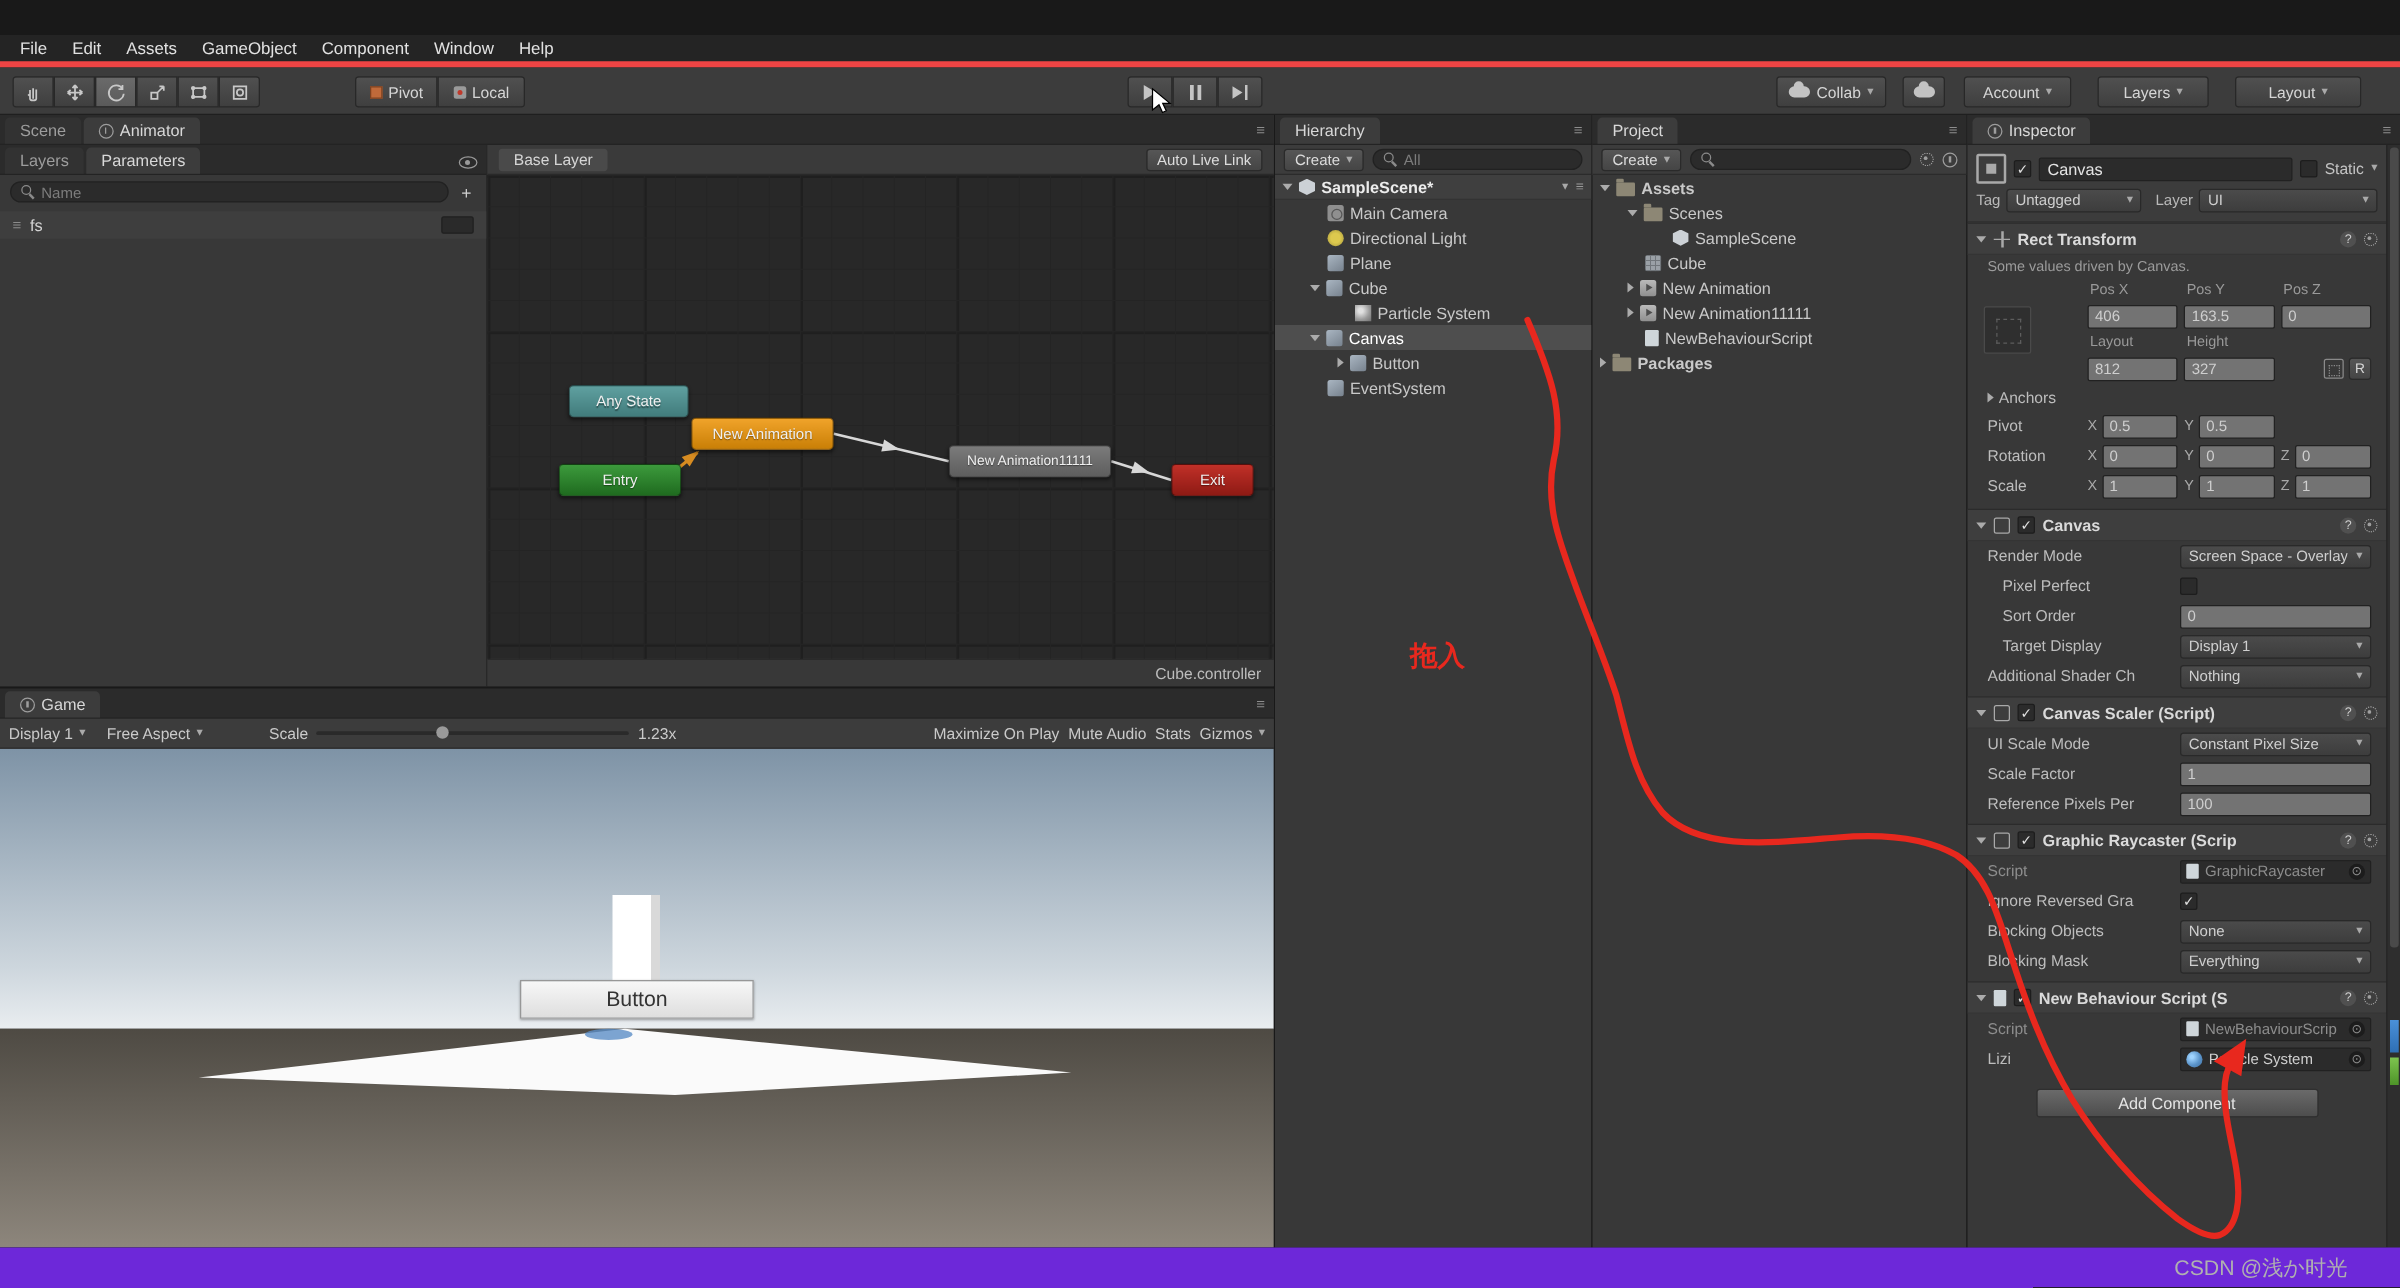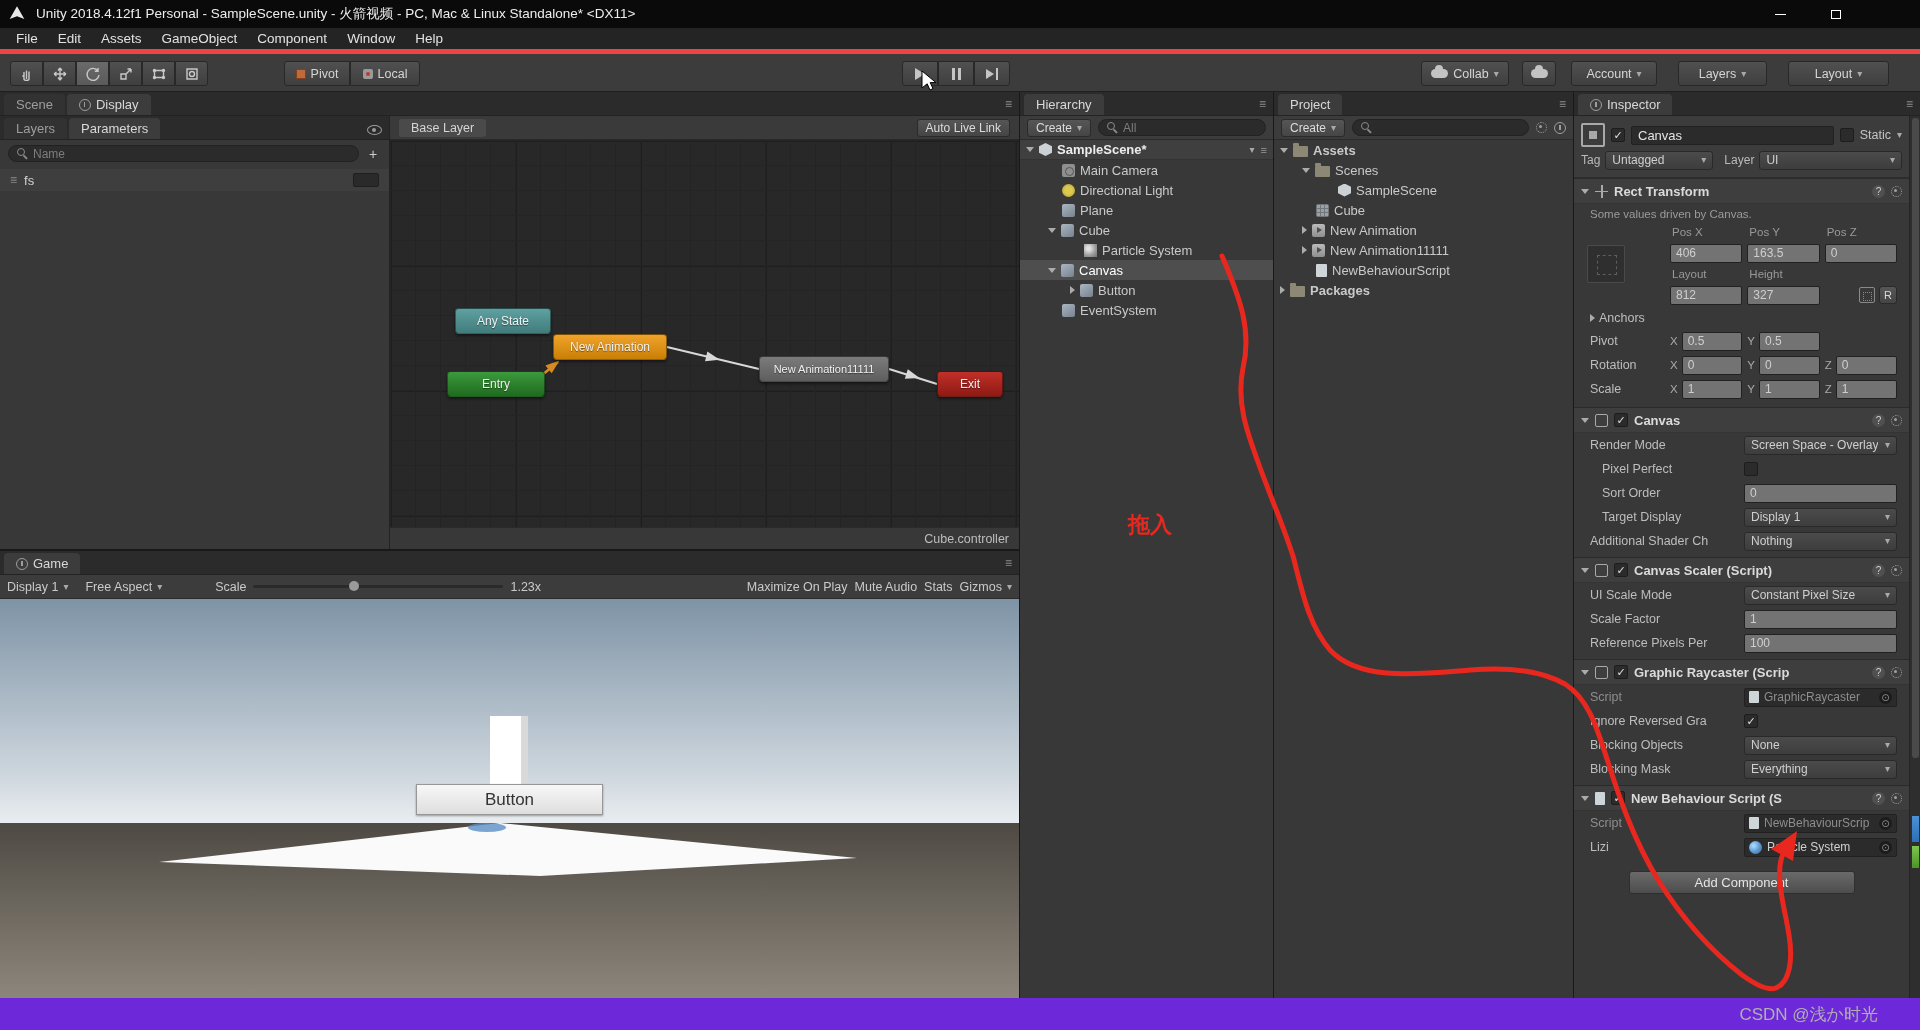--- a/index.html
+++ b/index.html
@@ -185,37 +185,20 @@
   .watermark{margin-left:auto;margin-right:42px;color:#b0b0b0;font-size:17px}
   .annotation{position:absolute;left:0;top:0;width:1920px;height:1030px;pointer-events:none;z-index:60}
   .drag-label{position:absolute;left:1128px;top:510px;color:#e8281e;font-size:22px;font-weight:bold;z-index:61;pointer-events:none}
   .cursor{position:absolute;left:921px;top:70px;z-index:70;pointer-events:none}
 </style>
 </head>
 <body>
 
 <div class="root">
 
-  <div class="titlebar">
-    <svg width="18" height="18" style="margin-left:8px" viewBox="0 0 16 16">
-        <polygon points="8,1 14.5,12.5 8,10 1.5,12.5" fill="#e8e8e8"></polygon>
-      </svg>
-    <span class="title-text">Unity 2018.4.12f1 Personal - SampleScene.unity - 火箭视频 - PC, Mac &amp; Linux Standalone* &lt;DX11&gt;</span>
-    <div class="win-controls">
-      <div class="winbtn">
-          <span class="bar"></span>
-        </div>
-      <div class="winbtn">
-          <span class="box"></span>
-        </div>
-      <div class="winbtn close">
-          <span></span>
-        </div>
-    </div>
-  </div>
 
   <div class="menubar">
     <span class="menu-item">File</span>
     <span class="menu-item">Edit</span>
     <span class="menu-item">Assets</span>
     <span class="menu-item">GameObject</span>
     <span class="menu-item">Component</span>
     <span class="menu-item">Window</span>
     <span class="menu-item">Help</span>
   </div>
@@ -306,21 +289,21 @@
 
   <div class="workspace">
 
     <div class="panel" id="animator">
       <div class="tabbar">
         <div class="tab">
             <span>Scene</span>
           </div>
         <div class="tab active">
             <span class="infoico"></span>
-            <span>Display</span>
+            <span>Animator</span>
           </div>
         <div class="tb-spacer"></div>
         <div class="panel-icons">
             <span>≡</span>
           </div>
       </div>
       <div class="anim-body">
         <div class="params">
           <div class="subtabs">
             <div class="tab">

